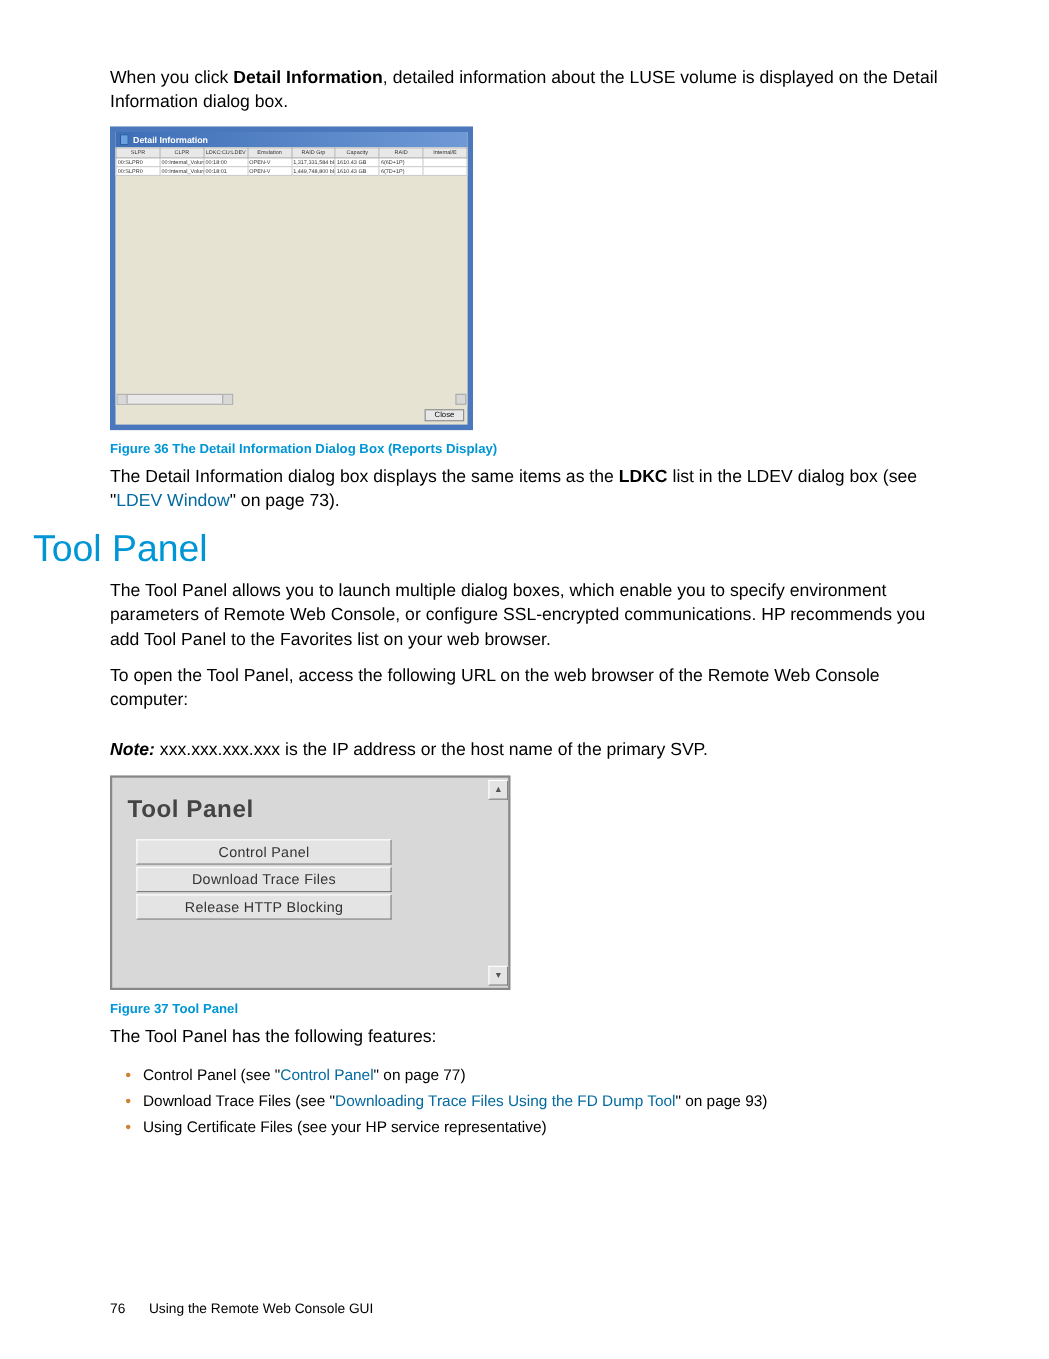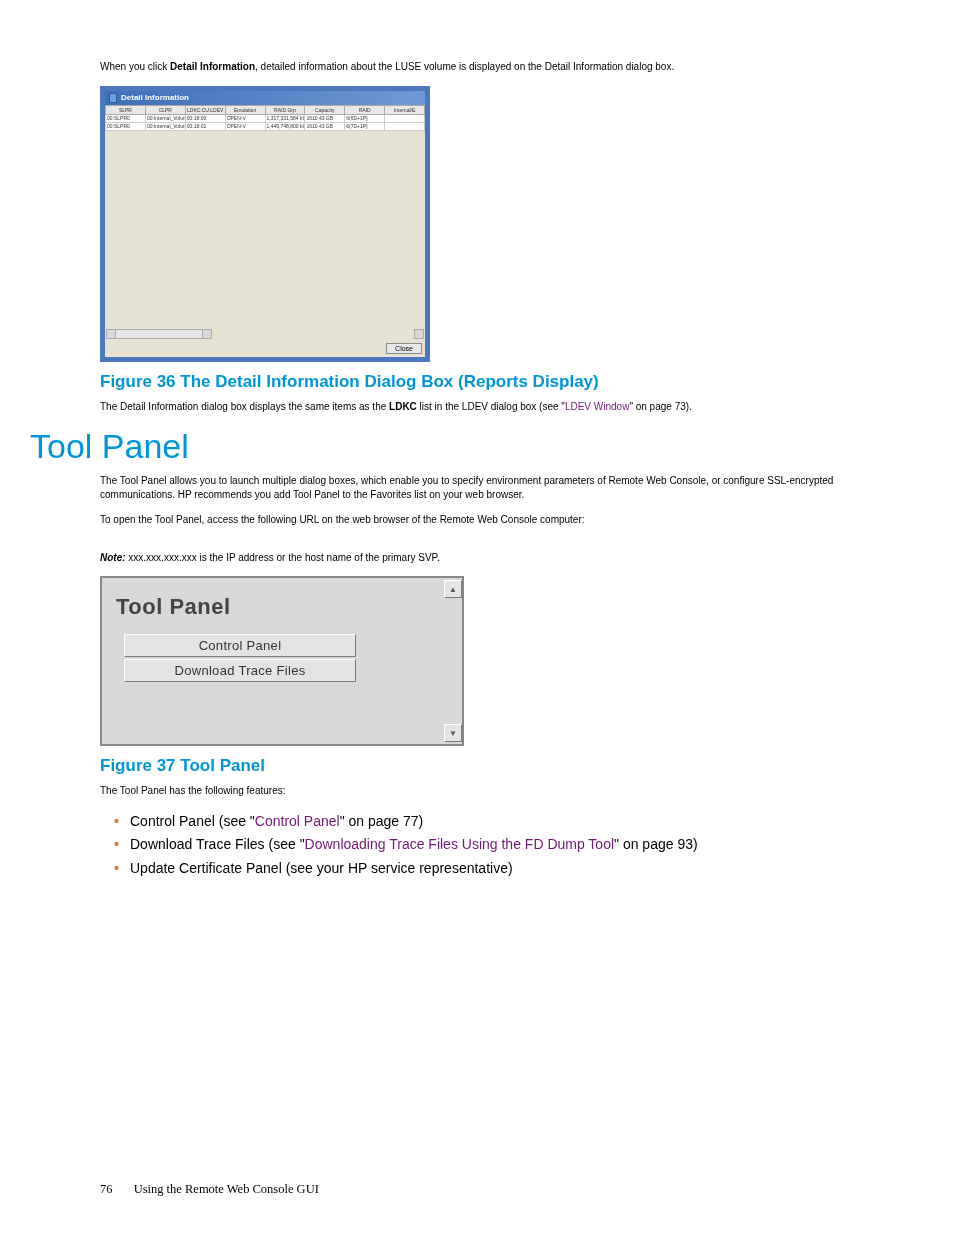--- a/index.html
+++ b/index.html
@@ -12,41 +12,41 @@
     position: relative;
   }
   .page {
     padding: 60px 100px 40px 100px;
     box-sizing: border-box;
     width: 100%;
     height: 100%;
     position: relative;
   }
   .body-text {
-    font-size: 10px;
+    font-size: 16px;
     line-height: 1.35;
     color: #000;
     margin: 0 0 12px 0;
   }
   .bold { font-weight: bold; }
   .section-heading {
     font-family: Arial, Helvetica, sans-serif;
     font-weight: 300;
     font-size: 34px;
     color: #0096d6;
     margin: 14px 0 8px -70px;
   }
   .figure-caption {
-    font-size: 17px;
+    font-size: 12px;
     font-weight: bold;
     color: #0096d6;
     margin: 10px 0 8px 0;
   }
   .link {
-    color: #701a75;
+    color: #0369a1;
     text-decoration: none;
   }
   .note-italic { font-style: italic; font-weight: bold; }
   ul.feature-list {
     list-style: none;
     padding-left: 14px;
     margin: 4px 0;
   }
   ul.feature-list li {
     font-size: 14px;
@@ -59,21 +59,20 @@
     color: #d08030;
     position: absolute;
     left: 0;
     font-weight: bold;
   }
   .footer {
     position: absolute;
     bottom: 38px;
     left: 100px;
     font-size: 12.5px;
-    font-family: Liberation Serif, serif;
   }
   .footer .pgnum { margin-right: 18px; }
 
   
   .detail-dialog {
     width: 320px;
     border: 5px solid #4b78bc;
     background: #e6e3d3;
     margin: 8px 0 6px 0;
   }
@@ -281,36 +280,37 @@
   <p class="body-text" style="margin-top:24px;">
     <span class="note-italic">Note:</span><span> xxx.xxx.xxx.xxx is the IP address or the host name of the primary SVP.</span>
   </p>
 
   <div class="tool-panel">
     <div class="tool-panel-inner">
       <div class="tool-title">Tool Panel</div>
       <div id="tp-buttons">
           <div class="tp-btn">Control Panel</div>
           <div class="tp-btn">Download Trace Files</div>
+          <div class="tp-btn">Release HTTP Blocking</div>
         </div>
     </div>
     <div class="tp-scroll">
       <div class="s-btn up">▲</div>
       <div class="s-btn down">▼</div>
     </div>
   </div>
 
   <p class="figure-caption">Figure 37 Tool Panel</p>
 
   <p class="body-text">The Tool Panel has the following features:</p>
 
   <ul class="feature-list" id="feature-list">
       <li><span>Control Panel (see "</span><a class="link">Control Panel</a><span>" on page 77)</span></li>
       <li><span>Download Trace Files (see "</span><a class="link">Downloading Trace Files Using the FD Dump Tool</a><span>" on page 93)</span></li>
-      <li><span>Update Certificate Panel (see your HP service representative)</span></li>
+      <li><span>Using Certificate Files (see your HP service representative)</span></li>
     </ul>
 
   <div class="footer">
     <span class="pgnum">76</span>
     <span>Using the Remote Web Console GUI</span>
   </div>
 
 </div>
 
 </body></html>

